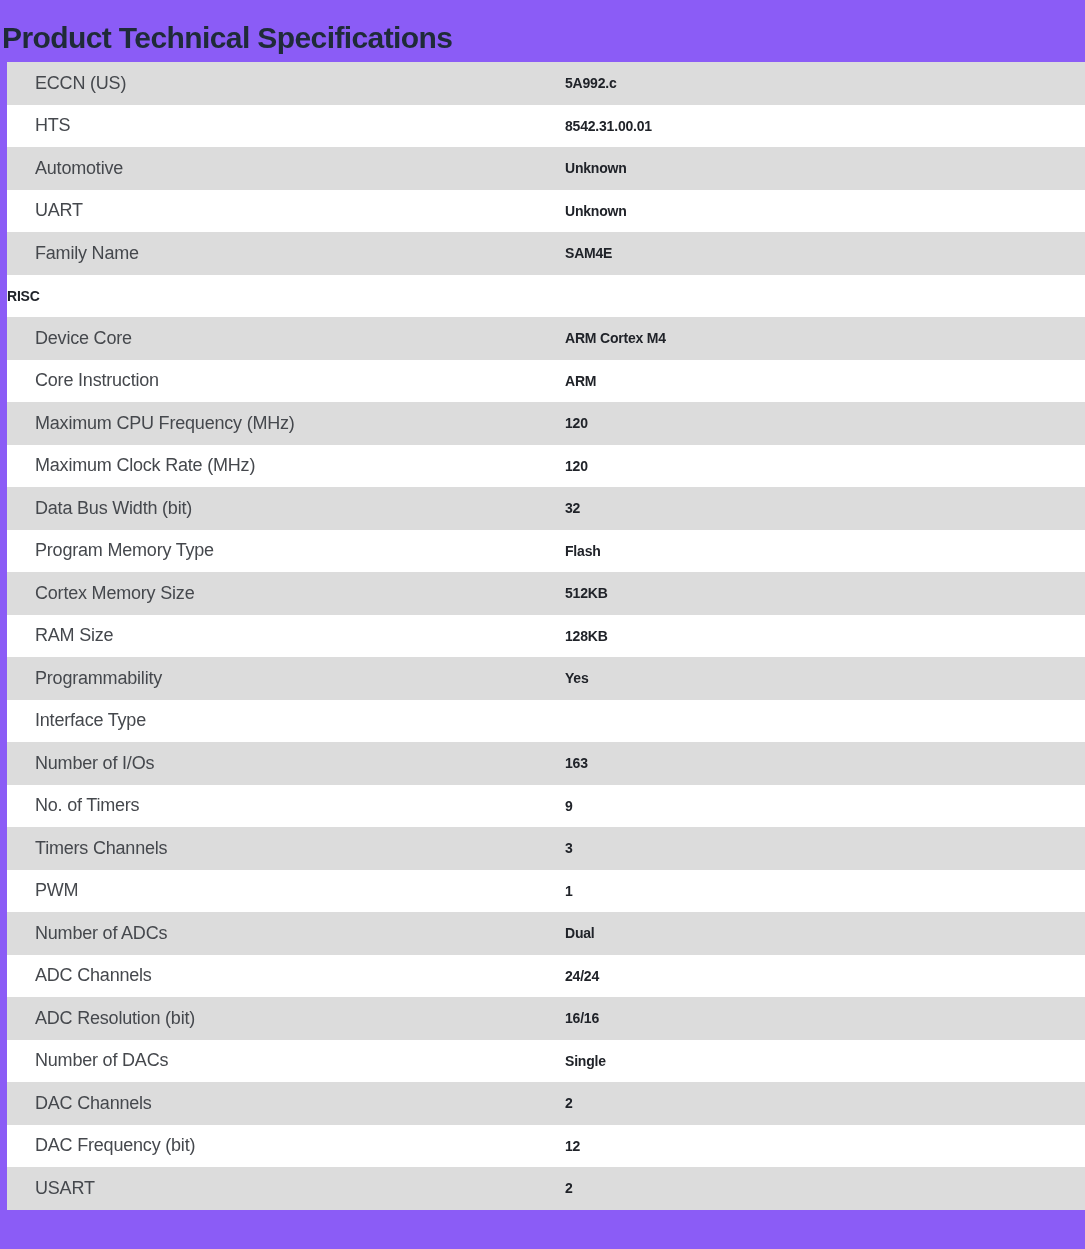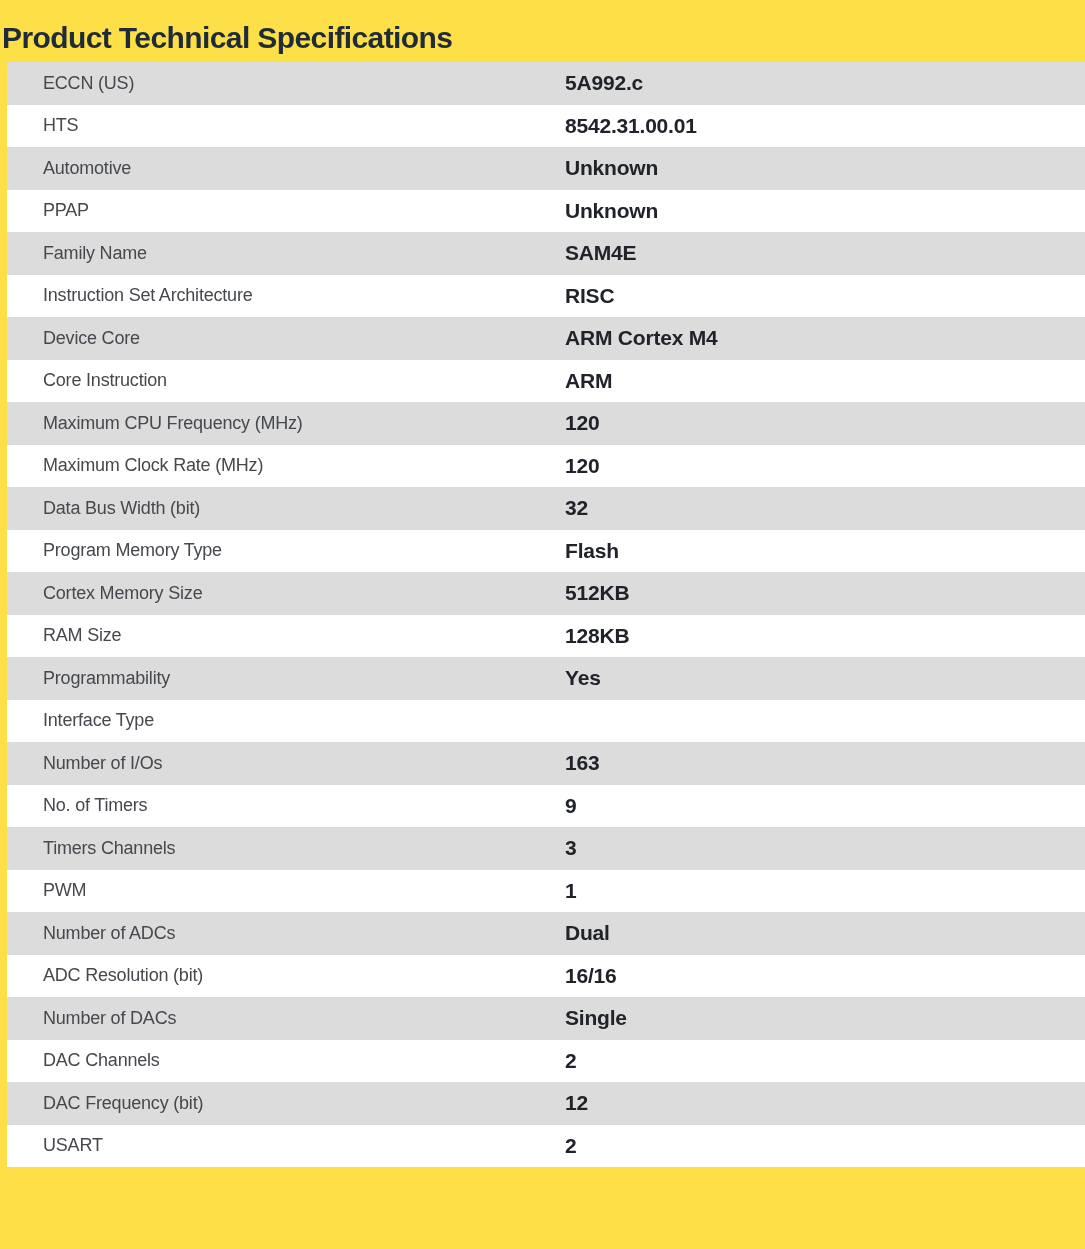--- a/index.html
+++ b/index.html
@@ -8,21 +8,21 @@
     background: #ffffff;
     width: 1085px;
     height: 1249px;
     overflow: hidden;
     font-family: "Liberation Sans", sans-serif;
   }
   .page {
     position: relative;
     width: 1085px;
     height: 1249px;
-    background: #fde047;
+    background: #8b5cf6;
   }
   .page-title {
     position: absolute;
     top: 1px;
     left: 2px;
     font-size: 30px;
     font-weight: bold;
     letter-spacing: -0.6px;
     color: var(--title-color, #1f2b38);
     white-space: nowrap;
@@ -38,29 +38,29 @@
     align-items: center;
     height: 42.5px;
     background: #ffffff;
   }
   .spec-row:nth-child(odd) {
     background: var(--row-alt-bg, #dcdcdc);
   }
   .spec-label {
     box-sizing: border-box;
     width: 558px;
-    padding-left: 36px;
+    padding-left: 28px;
     font-size: 18px;
     font-weight: 400;
     color: var(--label-color, #45484d);
     letter-spacing: -0.2px;
     white-space: nowrap;
   }
   .spec-value {
-    font-size: 21px;
+    font-size: 14px;
     font-weight: 600;
     color: var(--value-color, #202329);
     letter-spacing: -0.2px;
     white-space: nowrap;
   }
 </style>
 </head>
 <body>
 
 <div class="page">
@@ -77,31 +77,30 @@
     <div class="spec-label">HTS</div>
     <div class="spec-value">8542.31.00.01</div>
   </div>
 
   <div class="spec-row">
     <div class="spec-label">Automotive</div>
     <div class="spec-value">Unknown</div>
   </div>
 
   <div class="spec-row">
-    <div class="spec-label">PPAP</div>
+    <div class="spec-label">UART</div>
     <div class="spec-value">Unknown</div>
   </div>
 
   <div class="spec-row">
     <div class="spec-label">Family Name</div>
     <div class="spec-value">SAM4E</div>
   </div>
 
   <div class="spec-row">
-    <div class="spec-label">Instruction Set Architecture</div>
     <div class="spec-value">RISC</div>
   </div>
 
   <div class="spec-row">
     <div class="spec-label">Device Core</div>
     <div class="spec-value">ARM Cortex M4</div>
   </div>
 
   <div class="spec-row">
     <div class="spec-label">Core Instruction</div>
@@ -165,20 +164,24 @@
   <div class="spec-row">
     <div class="spec-label">PWM</div>
     <div class="spec-value">1</div>
   </div>
 
   <div class="spec-row">
     <div class="spec-label">Number of ADCs</div>
     <div class="spec-value">Dual</div>
   </div>
 
+  <div class="spec-row">
+    <div class="spec-label">ADC Channels</div>
+    <div class="spec-value">24/24</div>
+  </div>
 
   <div class="spec-row">
     <div class="spec-label">ADC Resolution (bit)</div>
     <div class="spec-value">16/16</div>
   </div>
 
   <div class="spec-row">
     <div class="spec-label">Number of DACs</div>
     <div class="spec-value">Single</div>
   </div>

